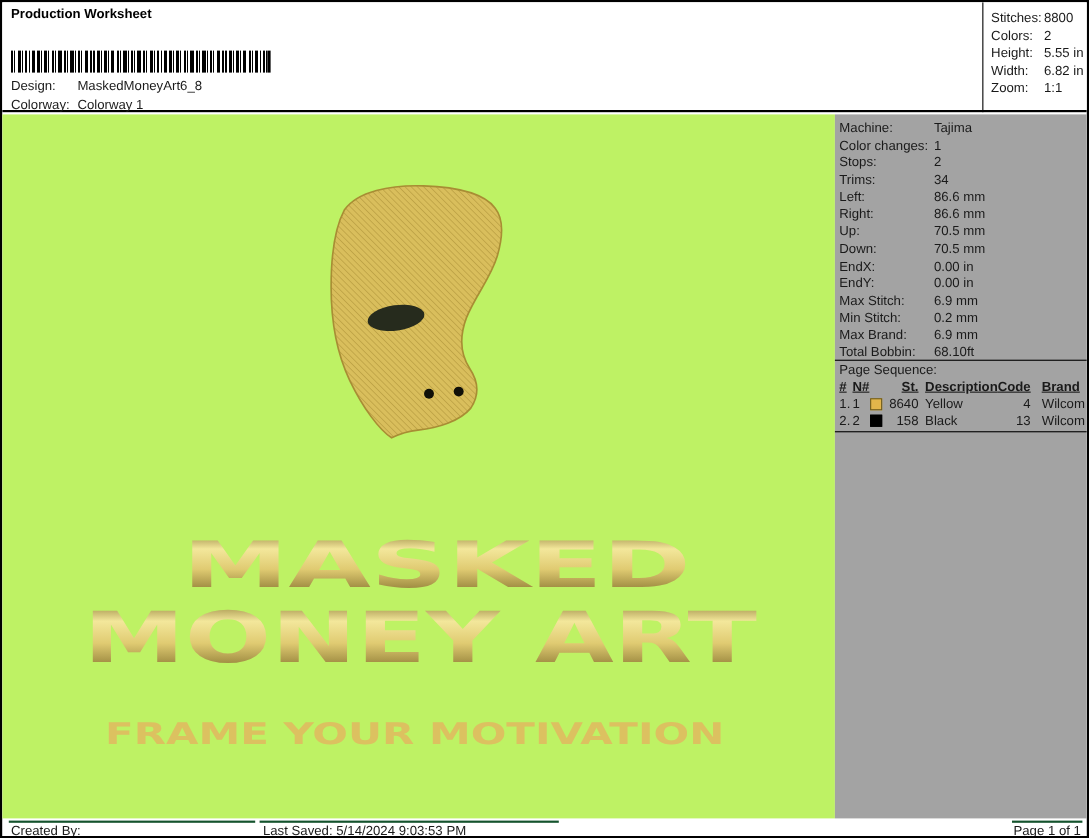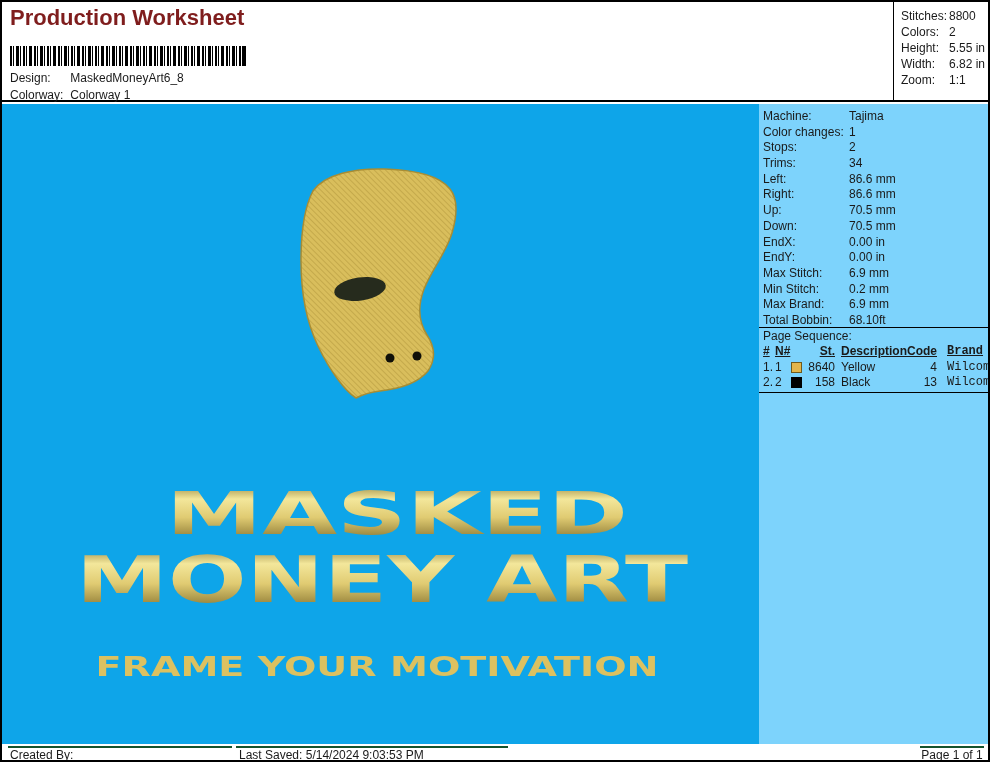--- a/index.html
+++ b/index.html
@@ -8,60 +8,60 @@
     position: relative;
     width: 990px; height: 762px;
     background: #ffffff;
     border: 2px solid #000;
     font-family: "Liberation Sans", sans-serif;
     color: #1a1a1a;
     overflow: hidden;
   }
   
   .header { position:absolute; left:0; top:0; width:986px; height:100px; border-bottom:2px solid #000; background:#fff; }
-  .title { position:absolute; left:8px; top:3px; font-size:22px; font-weight:bold; color:#7f1d1d; }
+  .title { position:absolute; left:8px; top:3px; font-size:12px; font-weight:bold; color:#000000; }
   .subtitle { position:absolute; left:8px; top:27px; font-size:12px; color:#1a1a1a; }
   .barcode {
     position:absolute; left:8px; top:44px; width:236px; height:20px;
     background: repeating-linear-gradient(90deg,
       #000 0 2px, #fff 2px 3px, #000 3px 4px, #fff 4px 6px,
       #000 6px 9px, #fff 9px 10px, #000 10px 11px, #fff 11px 13px,
       #000 13px 15px, #fff 15px 16px, #000 16px 17px, #fff 17px 19px,
       #000 19px 22px, #fff 22px 24px);
     border-right:3px solid #000;
   }
   .meta-row { position:absolute; left:8px; font-size:12px; }
   .meta-row .lbl { display:inline-block; width:57px; }
   .meta-design { top:69px; }
   .meta-colorway { top:86px; }
   .stats-box { position:absolute; left:891px; top:0; width:95px; height:100px; border-left:1px solid #000; padding:6px 0 12px 7px; }
   .stat-row { font-size:12px; height:16px; line-height:16px; white-space:nowrap; }
   .stat-row .lbl { display:inline-block; width:48px; }
   
-  .canvas { position:absolute; left:0; top:102px; width:757px; height:640px; background:#0ea5e9; }
+  .canvas { position:absolute; left:0; top:102px; width:757px; height:640px; background:#bef264; }
   .canvas svg { display:block; }
   
-  .machine-panel { position:absolute; left:757px; top:102px; width:229px; height:640px; background:#7dd3fc; }
+  .machine-panel { position:absolute; left:757px; top:102px; width:229px; height:640px; background:#a3a3a3; }
   .m-rows { position:absolute; left:0; top:5px; width:100%; }
   .m-row { position:relative; height:15.7px; font-size:12px; line-height:15.7px; white-space:nowrap; }
   .m-row .lbl { position:absolute; left:4px; }
   .m-row .val { position:absolute; left:90px; }
   .ss-divider-top { position:absolute; left:0; top:223px; width:100%; border-top:1px solid #000; }
   .ss-title { position:absolute; left:4px; top:225px; font-size:12px; }
   .ss-head { position:absolute; left:0; top:240px; width:100%; height:15px; font-size:12px; font-weight:bold; }
   .ss-head span { text-decoration:underline; }
   .ss-row { position:absolute; left:0; width:100%; height:15px; font-size:12px; }
   .ss-row1 { top:256px; } .ss-row2 { top:271px; }
   .ss-divider-bottom { position:absolute; left:0; top:288px; width:100%; border-top:1px solid #000; }
   .c-num { position:absolute; left:4px; }
   .c-n { position:absolute; left:16px; }
   .c-st { position:absolute; left:42px; width:34px; text-align:right; }
   .c-desc { position:absolute; left:82px; }
   .c-code { position:absolute; left:146px; width:32px; text-align:right; }
-  .c-brand { position:absolute; left:188px;font-family:Liberation Mono, monospace; }
+  .c-brand { position:absolute; left:188px; }
   .swatch { position:absolute; left:32px; top:2px; width:11px; height:11px; border:1px solid #6d5a1d; }
   .swatch.black { border-color:#000; }
   
   .footer-cell { position:absolute; top:744px; height:17px; border-top:2px solid #14532d; border-bottom:1px solid #999; font-size:12px; line-height:15px; background:#fff; white-space:nowrap; }
   .fc-a { left:6px;   width:224px; padding-left:2px; }
   .fc-b { left:234px; width:272px; padding-left:3px; }
   .fc-c { left:510px; width:334px; text-align:center; }
   .fc-d { left:918px; width:64px; text-align:center; }
 </style>
 </head>

